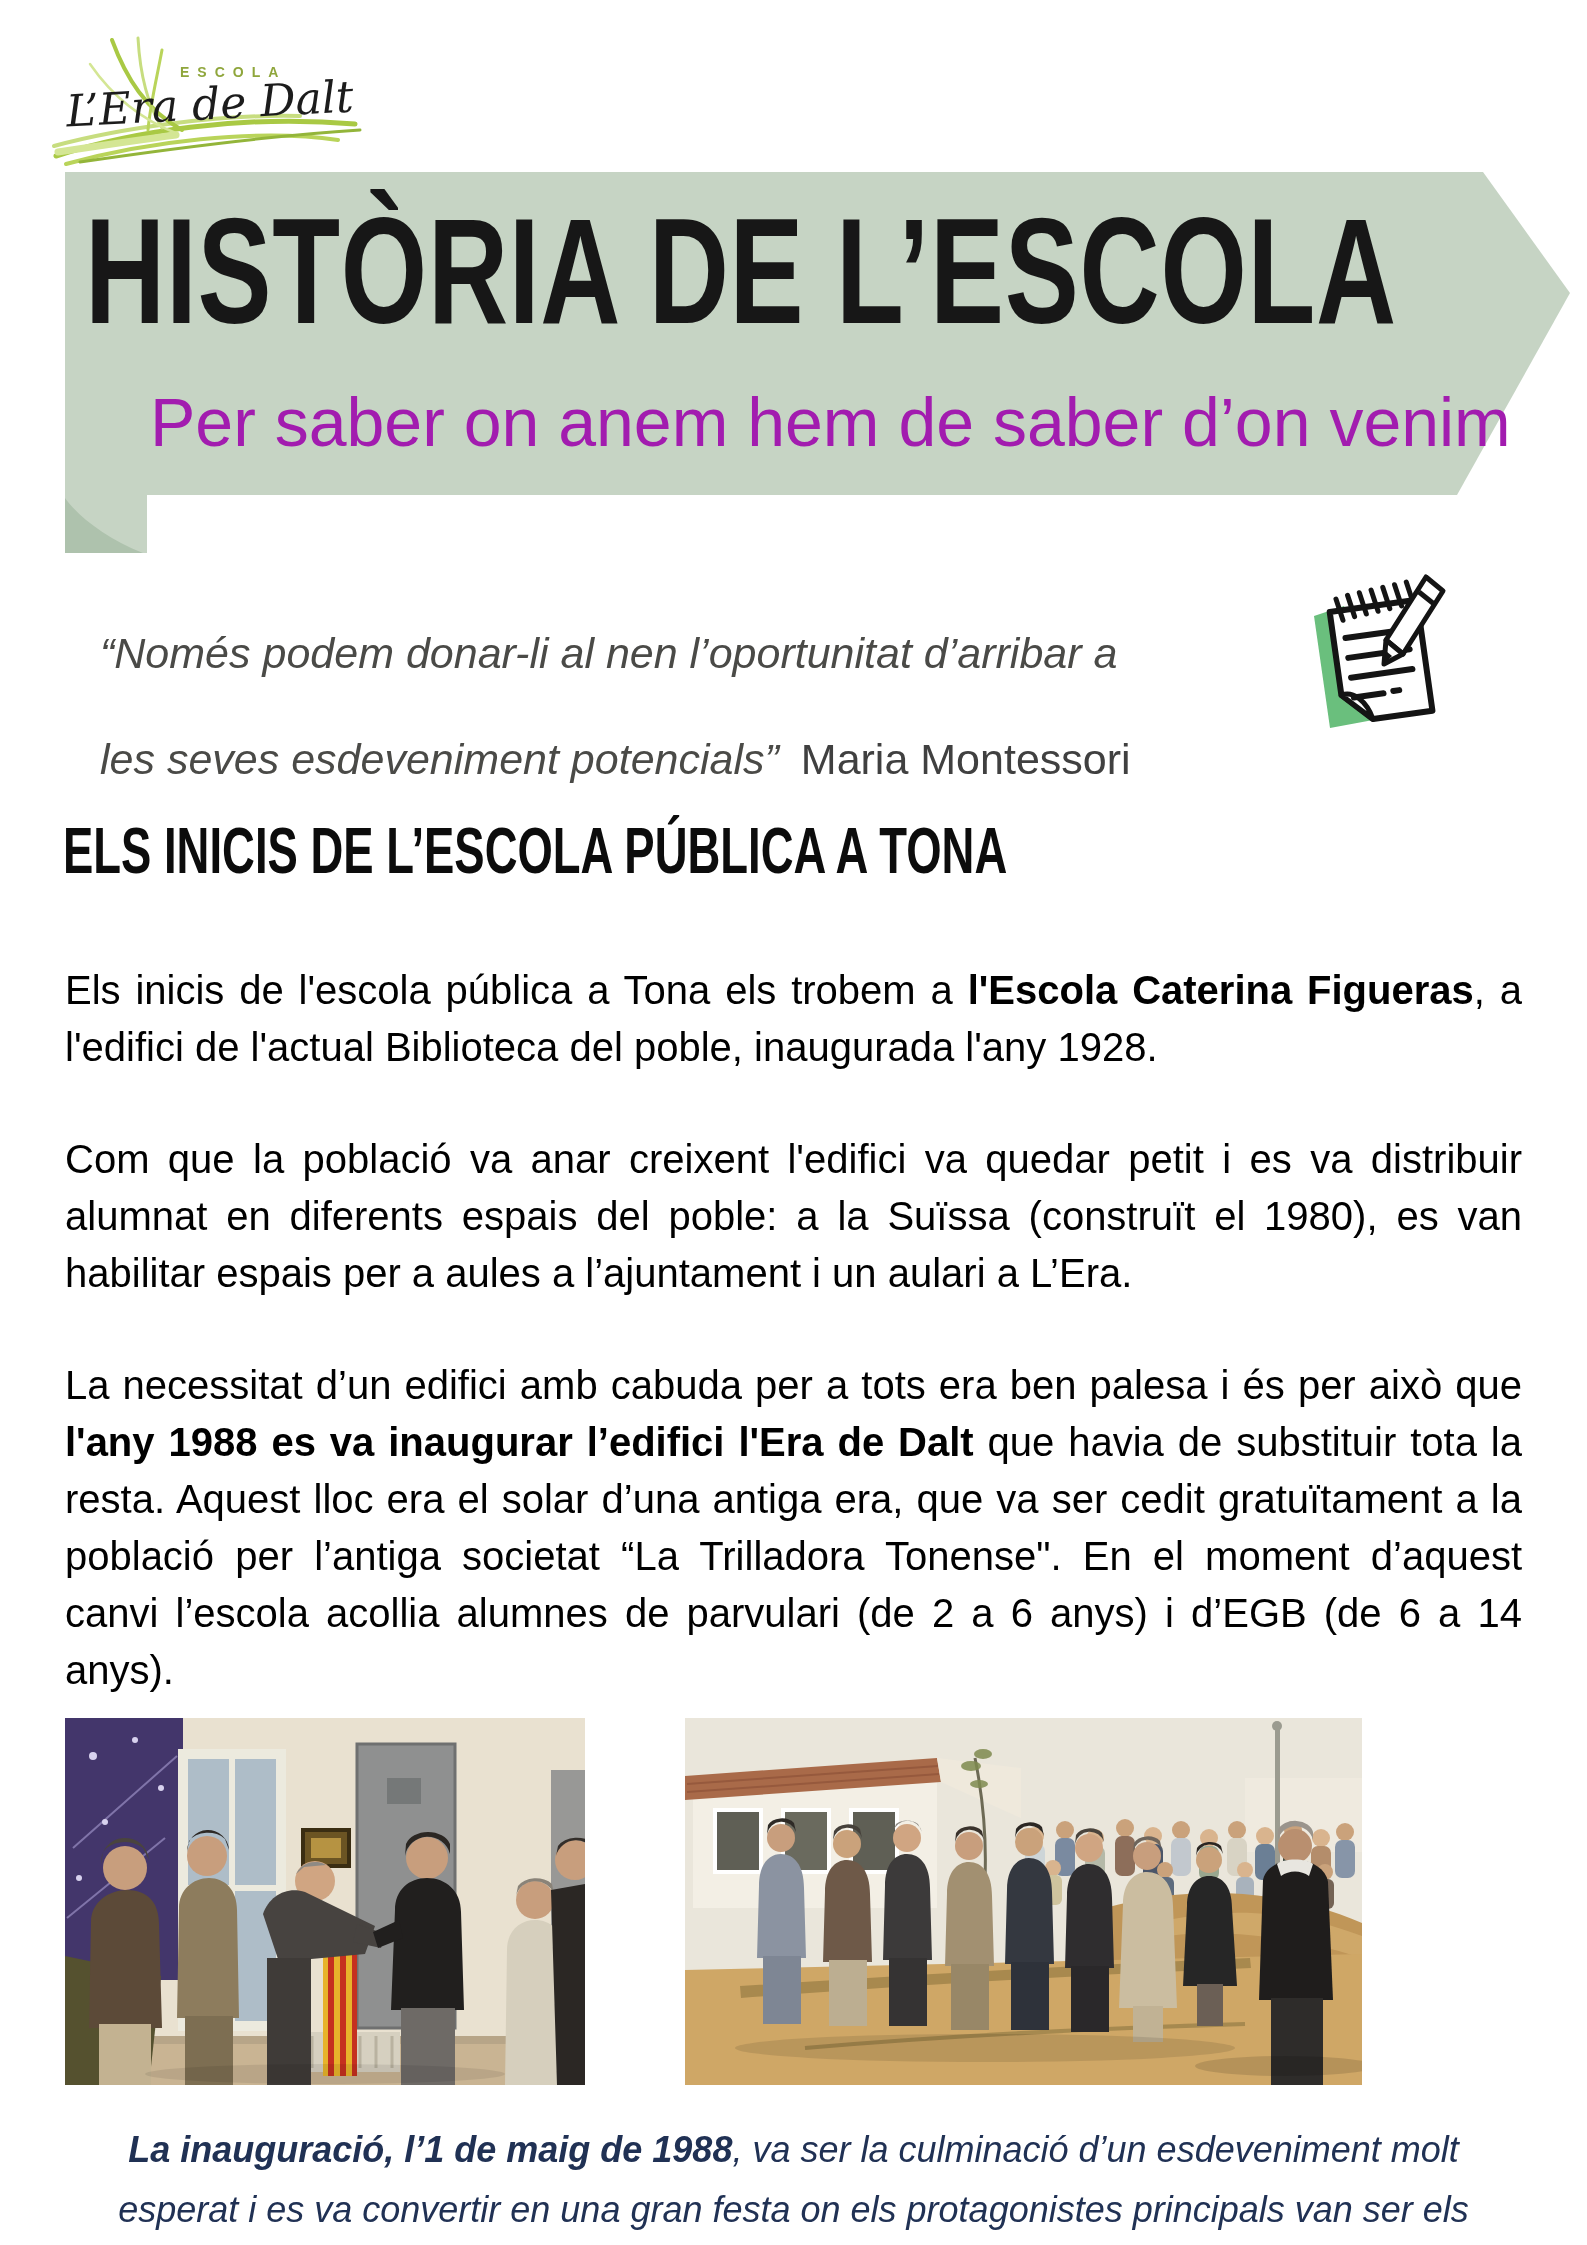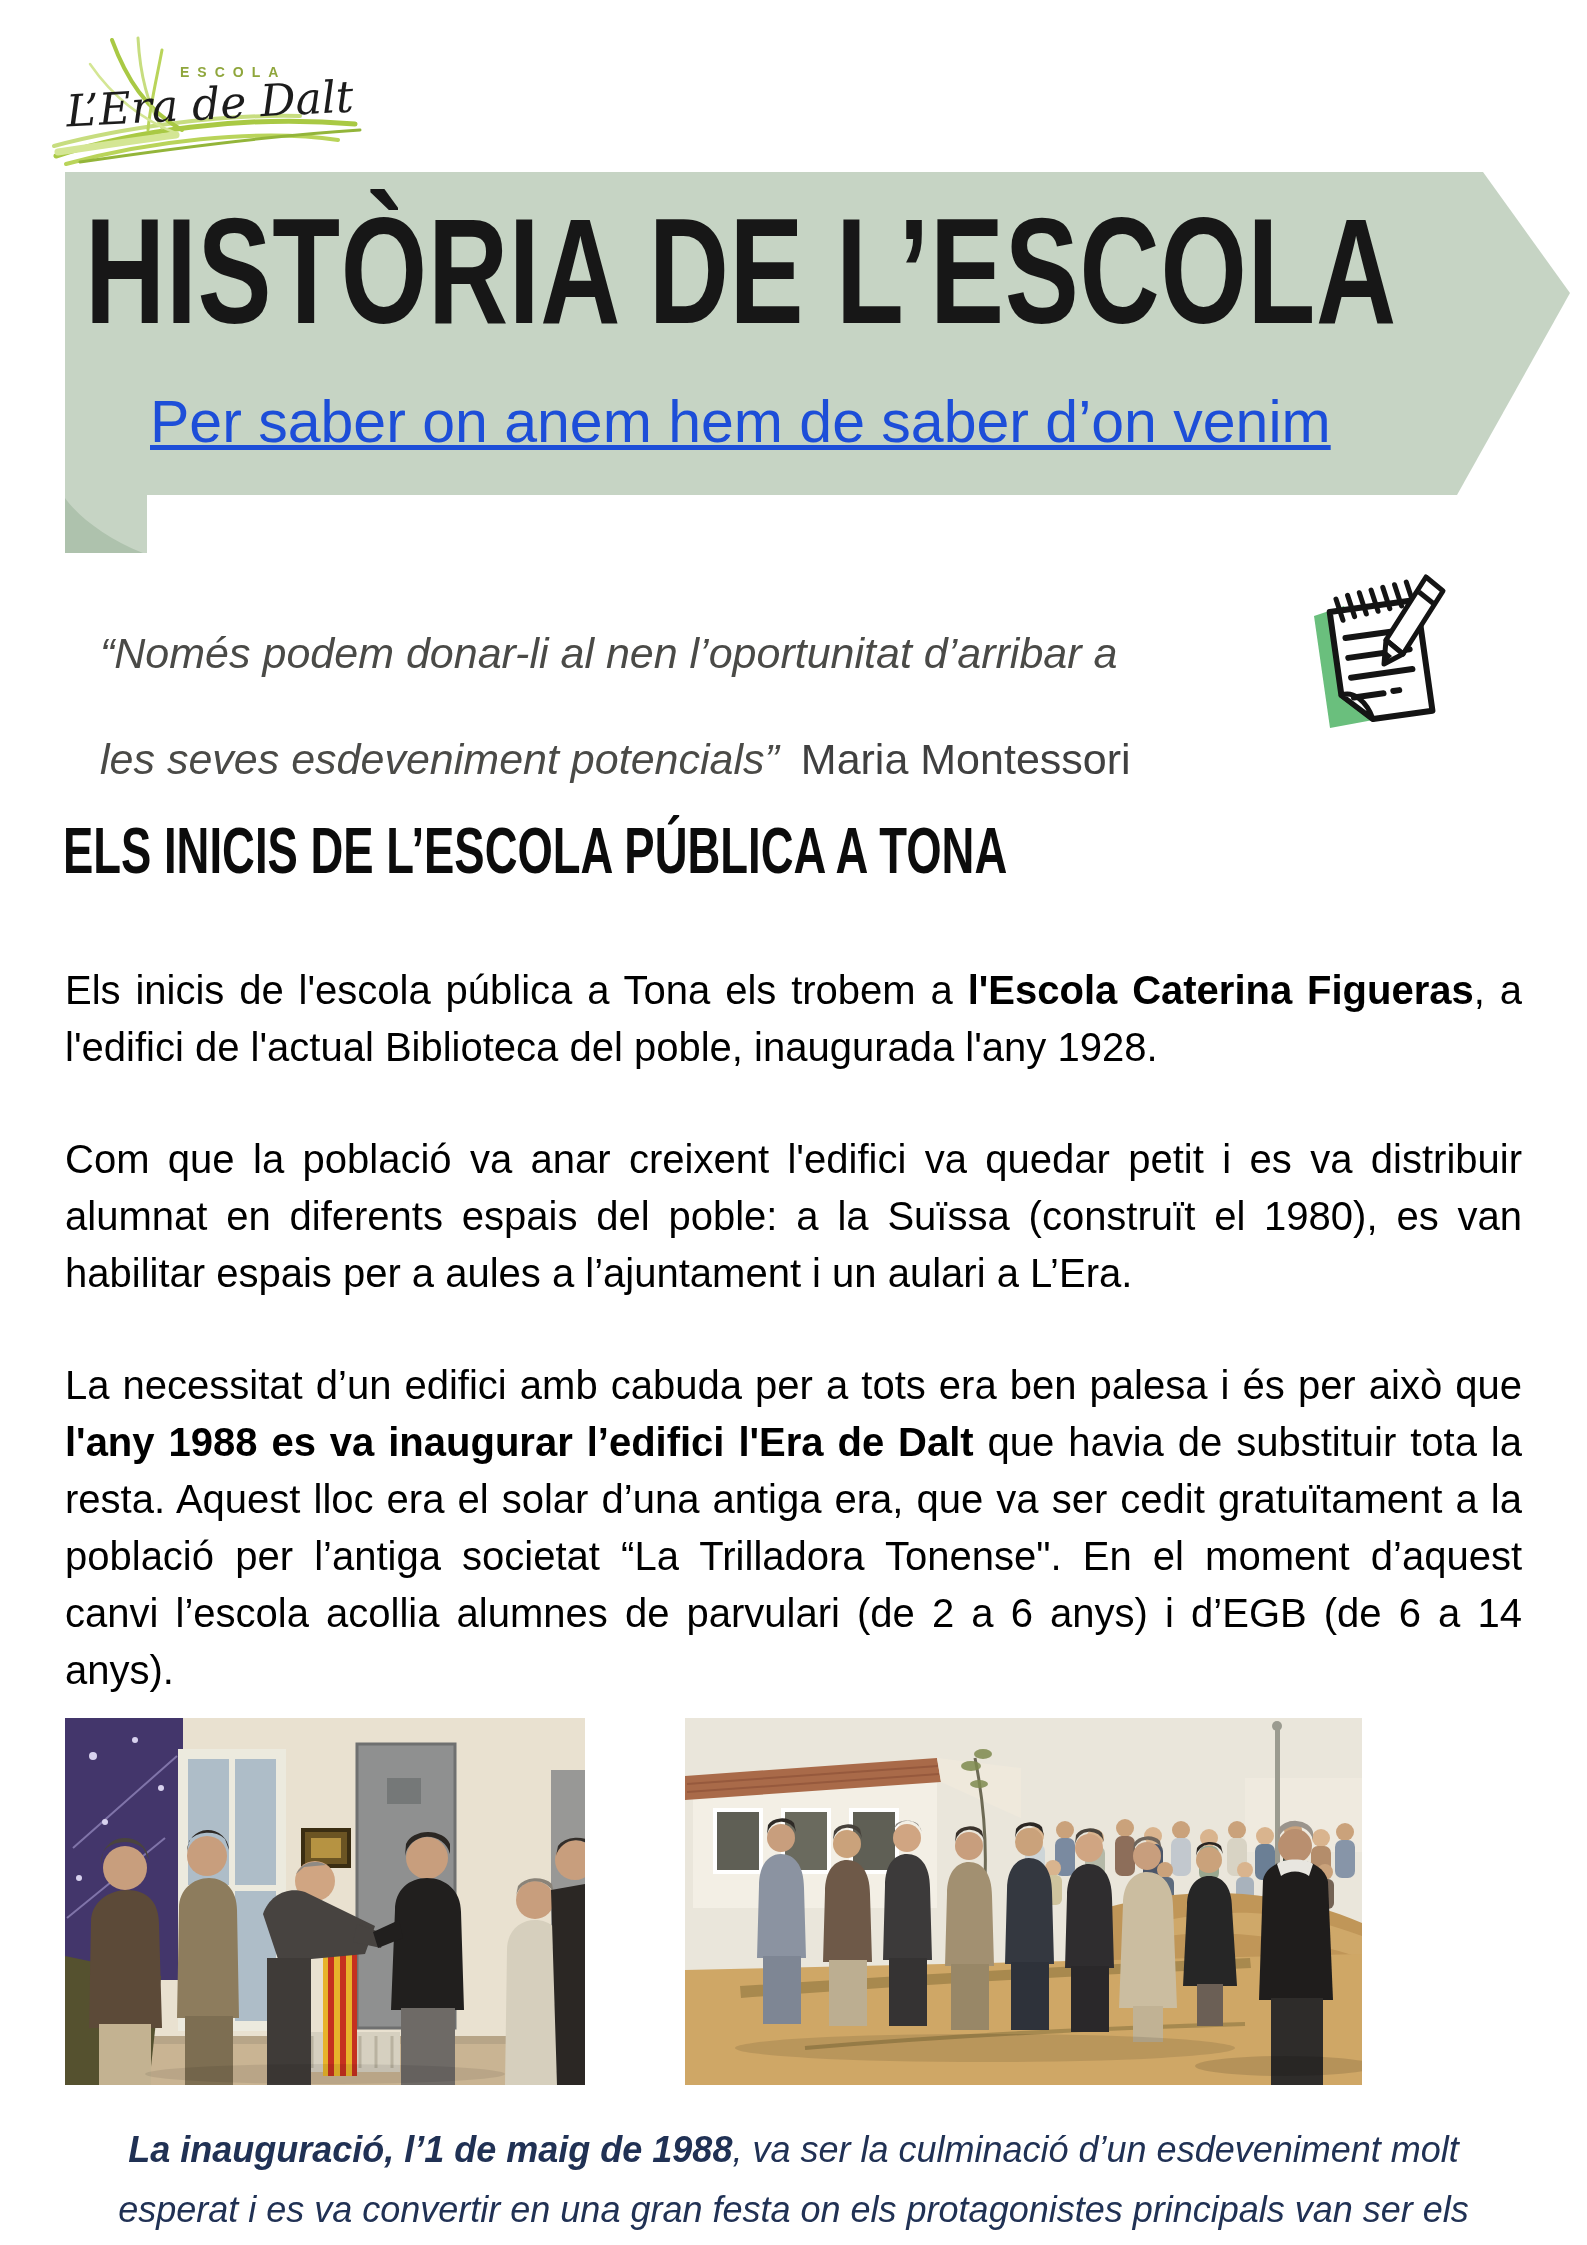--- a/index.html
+++ b/index.html
@@ -12,22 +12,22 @@
   .logo svg{position:absolute;left:0;top:0;}
   .logo-escola{position:absolute;left:130px;top:30px;font-size:14px;font-weight:bold;
     letter-spacing:8px;color:#8fa63c;}
   .logo-name{position:absolute;left:16px;top:44px;font-size:44px;font-style:italic;
     font-family:"DejaVu Serif", serif;color:#1c1c1c;transform:rotate(-3deg);white-space:nowrap;}
   
   .banner-svg{position:absolute;left:0;top:0;width:1587px;height:580px;}
   .banner-title{position:absolute;left:85px;top:196px;font-size:150px;line-height:150px;
     font-weight:900;color:#171717;white-space:nowrap;transform:scaleX(0.74);
     transform-origin:left top;letter-spacing:1px;}
-  .banner-subtitle{position:absolute;left:150px;top:392px;font-size:59px;line-height:60px;
-    color:#1d4ed8;white-space:nowrap;text-decoration:underline;}
+  .banner-subtitle{position:absolute;left:150px;top:392px;font-size:68px;line-height:60px;
+    color:#a21caf;white-space:nowrap;}
   
   .quote{position:absolute;left:100px;top:578px;width:1180px;font-size:43px;
     line-height:62px;color:#4a4a47;}
   .q-line{display:block;white-space:nowrap;margin-top:44px;}
   .q-italic{font-style:italic;}
   .q-attr{font-style:normal;margin-left:22px;color:#404040;}
   .notepad{position:absolute;left:1296px;top:566px;width:160px;height:175px;}
   
   .heading{position:absolute;left:63px;top:818px;font-size:64px;line-height:66px;
     font-weight:bold;color:#0c0c0c;white-space:nowrap;transform:scaleX(0.71);

